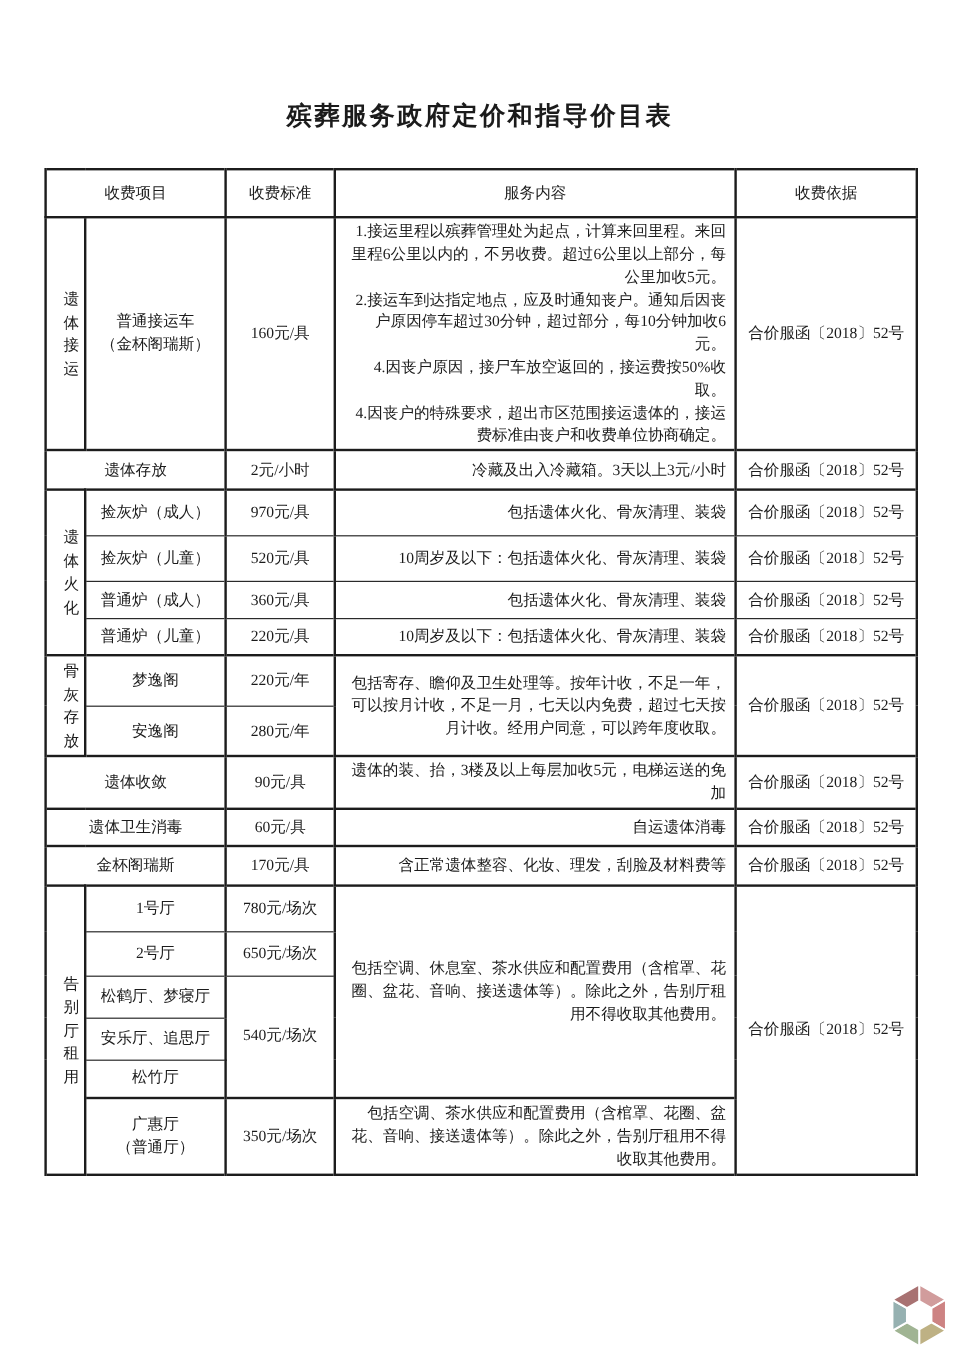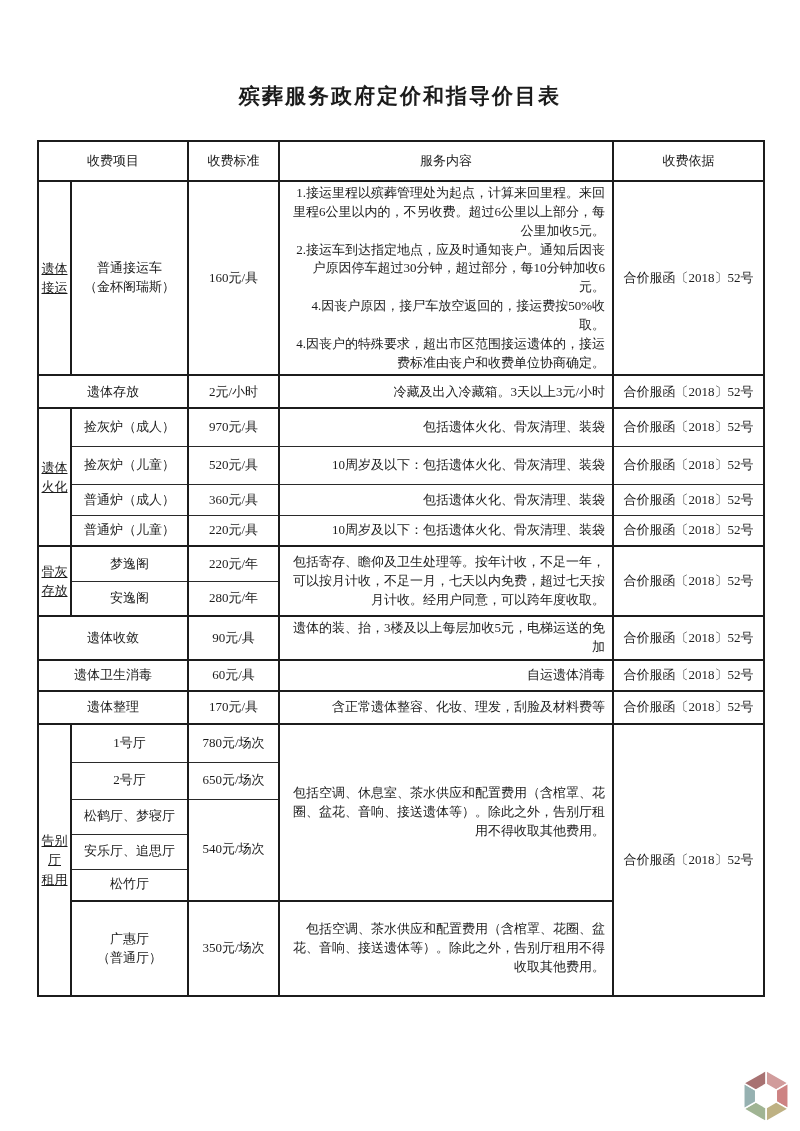--- a/index.html
+++ b/index.html
@@ -9,24 +9,24 @@
        font-size:21px;font-weight:bold;letter-spacing:2px;}
   table.price{position:absolute;left:37px;top:140px;width:726px;
        border-collapse:collapse;table-layout:fixed;border:2px solid #1c1c1c;}
   td,th{border-left:2px solid #1c1c1c;border-right:2px solid #1c1c1c;
        border-top:1px solid #2a2a2a;border-bottom:1px solid #2a2a2a;
        font-size:13px;font-weight:normal;text-align:center;vertical-align:middle;
        padding:2px 4px;line-height:1.45;overflow:hidden;}
   tr.sec > td, tr.sec > th{border-top:2px solid #1c1c1c;}
   thead th{border-bottom:2px solid #1c1c1c;}
   td.svc{text-align:right;padding:2px 7px;}
-  td.cat{padding:2px 1px;line-height:1.5;text-decoration:underline;}
+  td.cat{padding:2px 14px;line-height:1.5;}
   td.basis{white-space:nowrap;}
   .rh40{height:40px}.rh157{height:157px}.rh33{height:33px}.rh38{height:38px}
-  .rh31{height:31px}.rh35{height:35px}.rh37{height:37px}.rh32{height:32px}.rh75{height:95px}
+  .rh31{height:31px}.rh35{height:35px}.rh37{height:37px}.rh32{height:32px}.rh75{height:64px}
   
   .watermark{position:absolute;right:6px;bottom:6px;display:flex;align-items:center;opacity:.88;}
   .wm-text{margin-left:2px;text-align:center;}
   .wm-name{font-size:30px;font-weight:bold;color:#d08c8c;letter-spacing:2px;line-height:1;}
   .wm-url{font-size:15px;color:#8fb3b3;font-family:"Liberation Sans",sans-serif;
           letter-spacing:1px;line-height:1.2;}
 </style>
 </head>
 <body>
 
@@ -128,21 +128,21 @@
     </tr>
 
     <tr class="sec rh31">
       <td colspan="2">遗体卫生消毒</td>
       <td>60元/具</td>
       <td class="svc">自运遗体消毒</td>
       <td class="basis">合价服函〔2018〕52号</td>
     </tr>
 
     <tr class="sec rh33">
-      <td colspan="2">遗体整理</td>
+      <td colspan="2">金杯阁瑞斯</td>
       <td>170元/具</td>
       <td class="svc">含正常遗体整容、化妆、理发，刮脸及材料费等</td>
       <td class="basis">合价服函〔2018〕52号</td>
     </tr>
 
     <tr class="sec rh38">
       <td class="cat" rowspan="6">
         <div>告别厅</div>
         <div>租用</div>
       </td>

